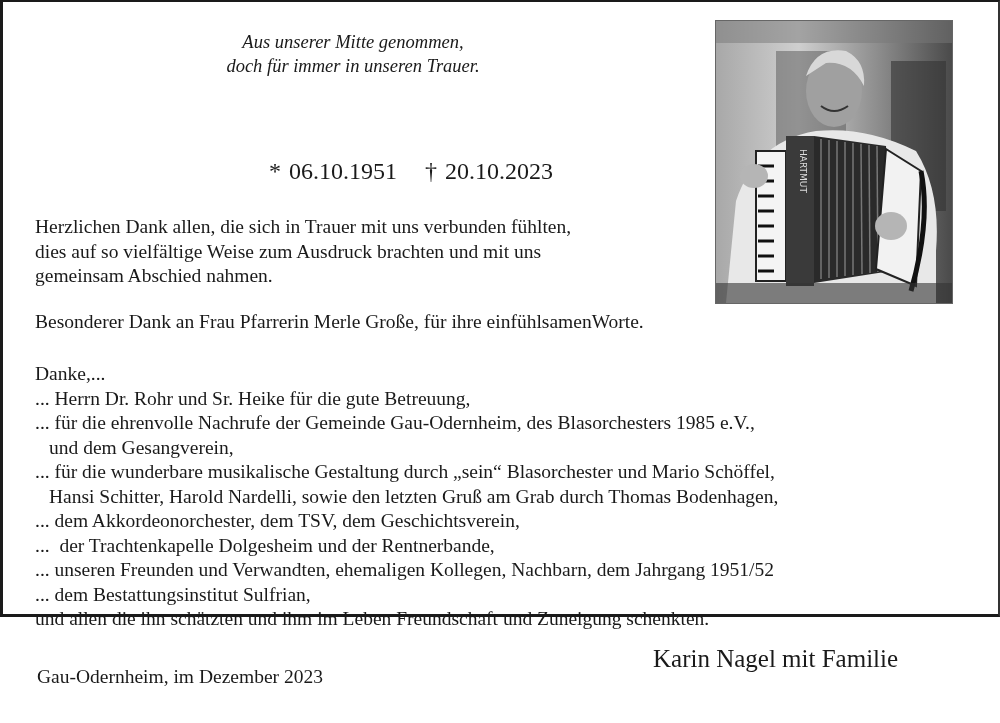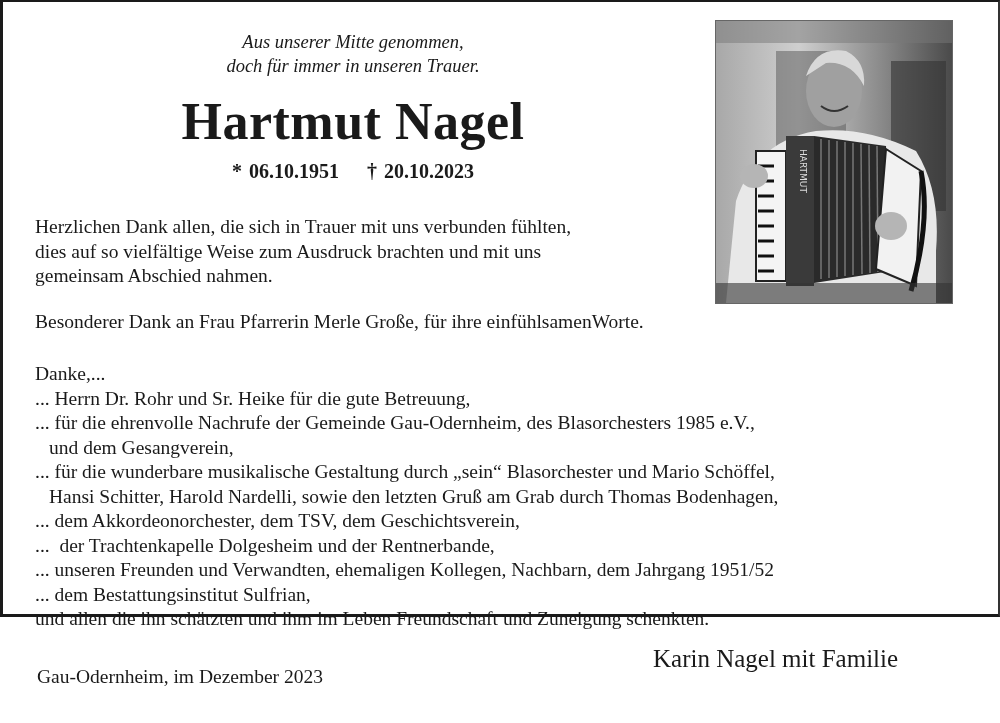--- a/index.html
+++ b/index.html
@@ -16,21 +16,21 @@
       position: absolute; left: 150px; top: 28px; width: 400px;
       text-align: center; font-style: italic; font-size: 18.5px; line-height: 24px;
     }
     .name {
       position: absolute; left: 140px; top: 90px; width: 420px;
       text-align: center; font-size: 52px; font-weight: bold; line-height: 60px;
       letter-spacing: 0.5px;
     }
     .dates {
       position: absolute; left: 150px; top: 156px; width: 400px;
-      text-align: center; font-size: 20px; line-height: 26px; word-spacing: 2px; font-weight: bold;
+      text-align: right; font-size: 24px; line-height: 26px; word-spacing: 2px;
     }
     .dates span { display: inline-block; }
     .dates .gap { width: 28px; }
     .photo {
       position: absolute; left: 712px; top: 18px; width: 236px; height: 282px;
       border: 1px solid #666; overflow: hidden;
       background: linear-gradient(90deg, #b9b9b9 0%, #d6d6d6 30%, #9a9a9a 60%, #5a5a5a 100%);
     }
     .body-text {
       position: absolute; left: 32px; width: 940px;
@@ -51,21 +51,20 @@
 </head>
 <body>
 
 <div class="frame">
 
   <div class="motto serif">
     <div>Aus unserer Mitte genommen,</div>
     <div>doch für immer in unseren Trauer.</div>
   </div>
 
-  <div class="name serif">Hartmut Nagel</div>
 
   <div class="dates serif">
     <span>* 06.10.1951</span><span class="gap"></span><span>† 20.10.2023</span>
   </div>
 
   <div class="photo">
     <svg width="236" height="282" viewBox="0 0 236 282">
       <defs>
         <linearGradient id="bg" x1="0" y1="0" x2="1" y2="0">
           <stop offset="0" stop-color="#a8a8a8"></stop>

